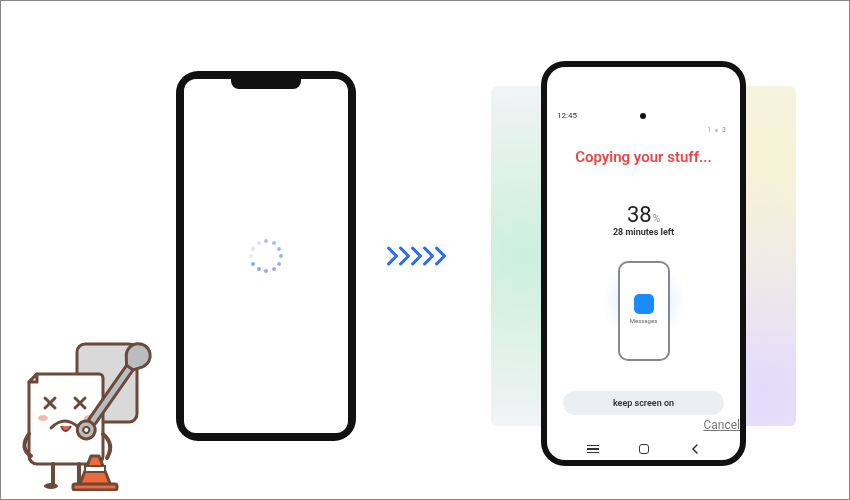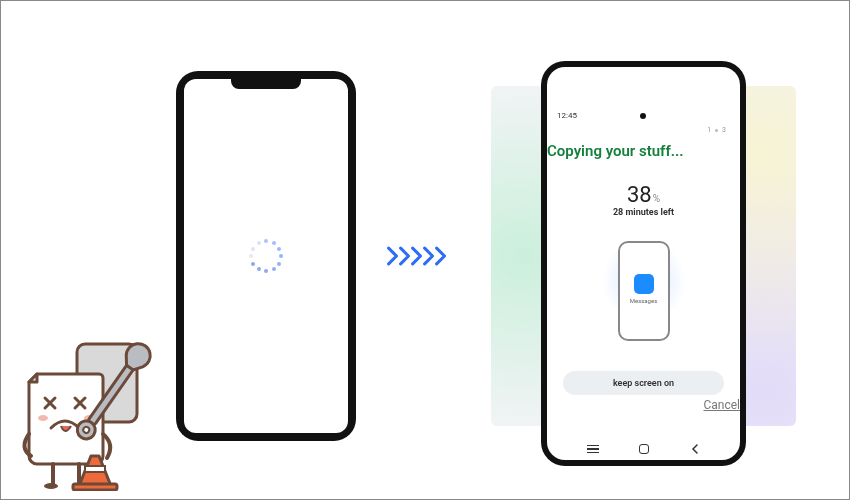--- a/index.html
+++ b/index.html
@@ -127,30 +127,31 @@
     gap: 4px;
     align-items: center;
     justify-content: flex-end;
     padding: 6px 14px 2px 0;
     font-size: 7px;
     color: #999;
   }
   .step-dots .n { color: #999; }
   .step-dots .d { width:3px; height:3px; background:#bbb; border-radius:50%; display:inline-block;}
   .title {
+    text-align: center;
     font-size: 15px;
     font-weight: 600;
-    color: #15803d;
-    margin-top: 6px;
+    color: #ef4444;
+    margin-top: 12px;
   }
   .pct {
     text-align: center;
     font-size: 22px;
     color: #222;
-    margin-top: 22px;
+    margin-top: 36px;
     font-weight: 400;
   }
   .pct .unit { font-size: 10px; color: #888; margin-left: 1px;}
   .time-left {
     text-align: center;
     font-size: 9px;
     color: #333;
     margin-top: 0;
     font-weight: bold;
   }

